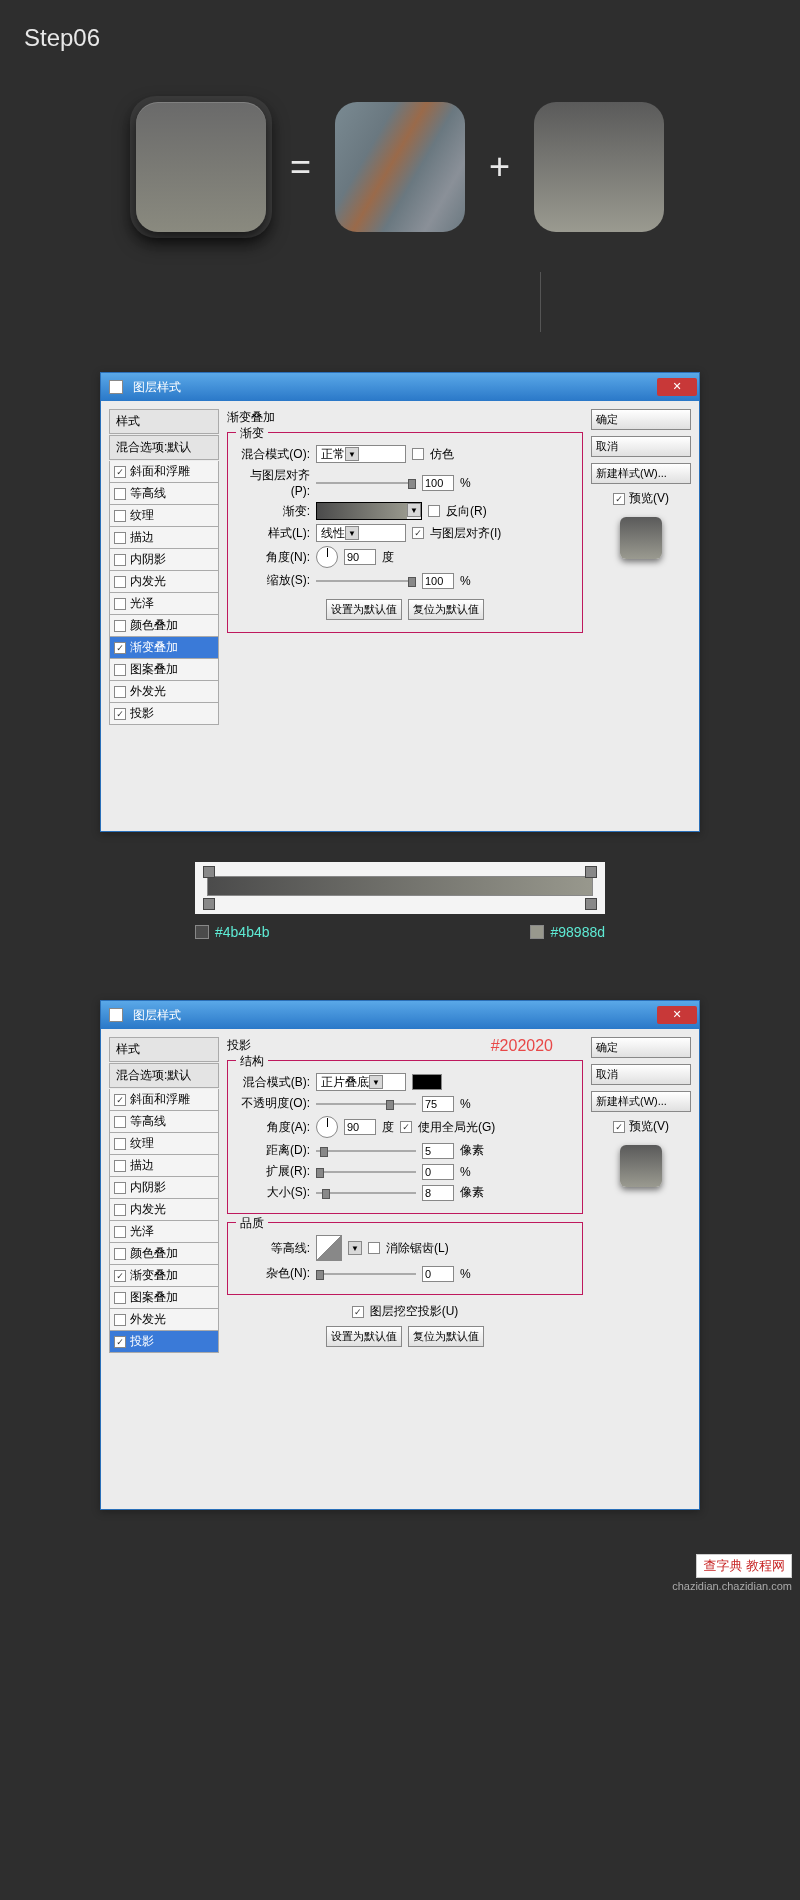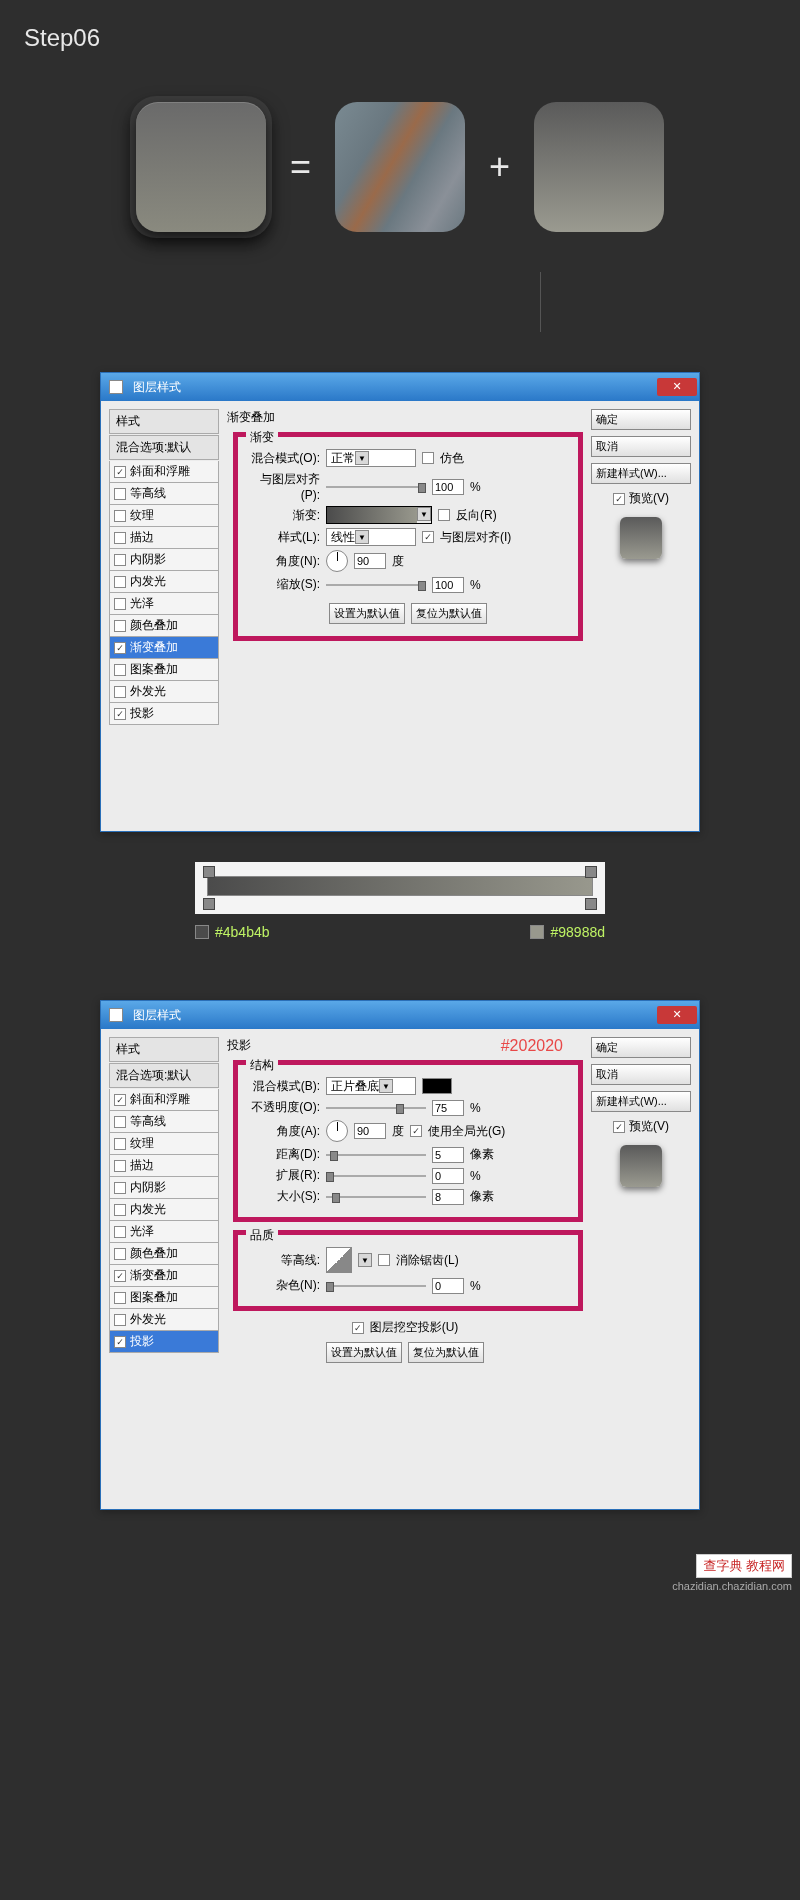--- a/index.html
+++ b/index.html
@@ -20,21 +20,21 @@
 .titlebar .icon { width:14px; height:14px; background:#fff; border:1px solid #888; margin-right:6px; display:inline-block; }
 .titlebar-left { display:flex; align-items:center; gap:4px; }
 .closebtn { background:#c83838; color:#fff; width:40px; height:18px; text-align:center; line-height:16px; border-radius:2px; cursor:pointer; font-size:11px; }
 .dbody { display:flex; padding:8px; gap:8px; background:#ececec; min-height:430px; }
 .sidebar { width:110px; }
 .shead { background:#e4e4e4; border:1px solid #aaa; padding:3px 6px; margin-bottom:1px; }
 .sitem { border:1px solid #aaa; border-top:none; padding:2px 4px; display:flex; align-items:center; gap:4px; background:#f4f4f4; }
 .sitem.active { background:#3a7ad8; color:#fff; }
 .cb { width:12px; height:12px; border:1px solid #888; background:#fff; display:inline-flex; align-items:center; justify-content:center; font-size:9px; color:#333; }
 .main { flex:1; }
-.fieldset { border:5px solid #be185d; margin-bottom:8px; position:relative; padding:8px 8px 8px 8px;margin-left:6px; }
+.fieldset { border:1px solid #be185d; margin-bottom:8px; position:relative; padding:8px 8px 8px 8px; }
 .fieldset > .legend { position:absolute; top:-8px; left:8px; background:#ececec; padding:0 4px; font-size:12px; }
 .row { display:flex; align-items:center; gap:6px; margin:4px 0; }
 .row .lbl { width:74px; text-align:right; }
 .select { border:1px solid #888; background:#fff; height:18px; display:flex; align-items:center; padding:0 2px 0 4px; min-width:90px; }
 .select .arr { background:#d8d8d8; border:1px solid #888; width:14px; height:14px; display:flex; align-items:center; justify-content:center; font-size:8px; }
 .gradbox { width:90px; height:16px; border:1px solid #000; background:linear-gradient(90deg,#4b4b4b,#98988d); }
 .num { width:32px; height:16px; border:1px solid #888; background:#fff; padding:0 2px; font-size:11px; display:inline-flex; align-items:center; }
 .slider { width:100px; height:12px; position:relative; }
 .slider::before { content:""; position:absolute; top:5px; left:0; right:0; height:2px; background:#aaa; }
 .slider .thumb { position:absolute; top:2px; width:8px; height:10px; background:#888; border:1px solid #555; }
@@ -46,21 +46,21 @@
 .annot { color:#e84848; font-size:16px; position:absolute; }
 .colorbox { width:30px; height:16px; border:1px solid #888; background:#000; }
 .contourbox { width:26px; height:26px; border:1px solid #888; background:linear-gradient(135deg,#fff 50%,#888 50%); }
 
 
 .gradbar { width:410px; margin:0 auto; background:#f4f4f4; padding:14px 12px 18px; position:relative; }
 .gradbar-inner { height:20px; background:linear-gradient(90deg,#4b4b4b,#98988d); border:1px solid #888; }
 .stop { width:12px; height:12px; background:#888; border:1px solid #444; position:absolute; }
 .stop.tl { top:4px; left:8px; } .stop.tr { top:4px; right:8px; }
 .stop.bl { bottom:4px; left:8px; } .stop.br { bottom:4px; right:8px; }
-.colorlabels { width:410px; margin:10px auto 60px; display:flex; justify-content:space-between; color:#bef264; font-size:14px; }
+.colorlabels { width:410px; margin:10px auto 60px; display:flex; justify-content:space-between; color:#5eead4; font-size:14px; }
 .colorlabels span { display:flex; align-items:center; gap:6px; }
 .sw { width:14px; height:14px; display:inline-block; border:1px solid #888; }
 
 .watermark { position:absolute; right:8px; bottom:8px; text-align:right; color:#aaa; font-size:11px; }
 .watermark .logo { background:#fff; color:#c82828; padding:2px 6px; font-size:13px; display:inline-block; margin-bottom:2px; border:1px solid #ccc; }
 </style>
 </head>
 <body>
 
 <div class="step">Step06</div>
@@ -285,21 +285,21 @@
             <span class="cb"></span>
             <span>外发光</span>
           </div>
           <div class="sitem active">
             <span class="cb">✓</span>
             <span>投影</span>
           </div>
         </div>
     </div>
     <div class="main" style="position:relative;">
-      <div class="annot" style="top:0; right:20px;">#202020</div>
+      <div class="annot" style="top:0; right:30px;">#202020</div>
       <div style="margin-bottom:6px;">投影</div>
       <div class="fieldset">
         <div class="legend">结构</div>
         <div class="row">
           <span class="lbl">混合模式(B):</span>
           <div class="select" style="width:90px;">
             <span>正片叠底</span>
               <span class="arr">▼</span>
           </div>
           <div class="colorbox"></div>

